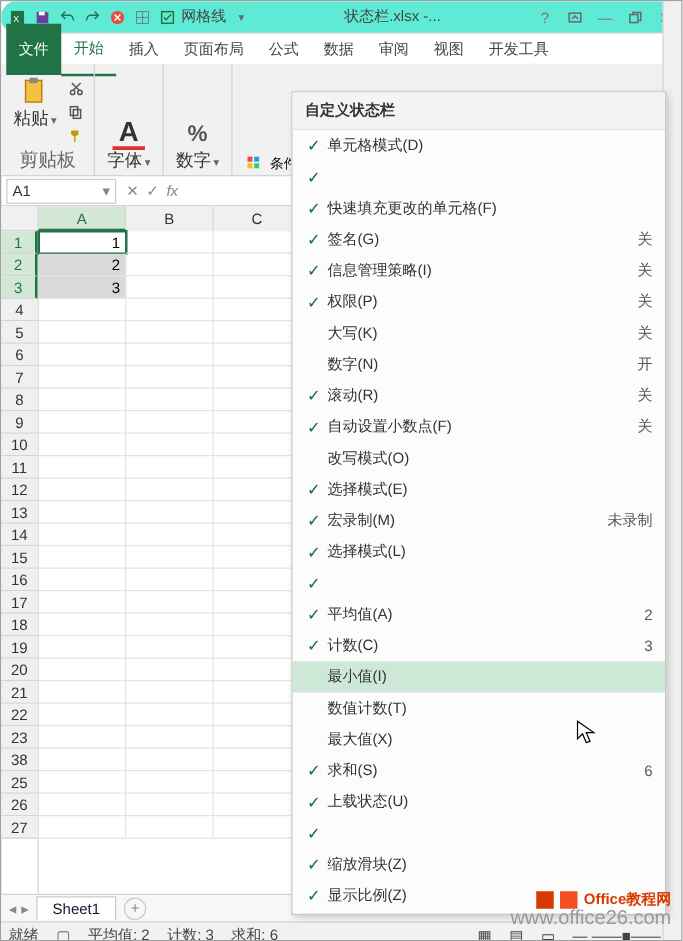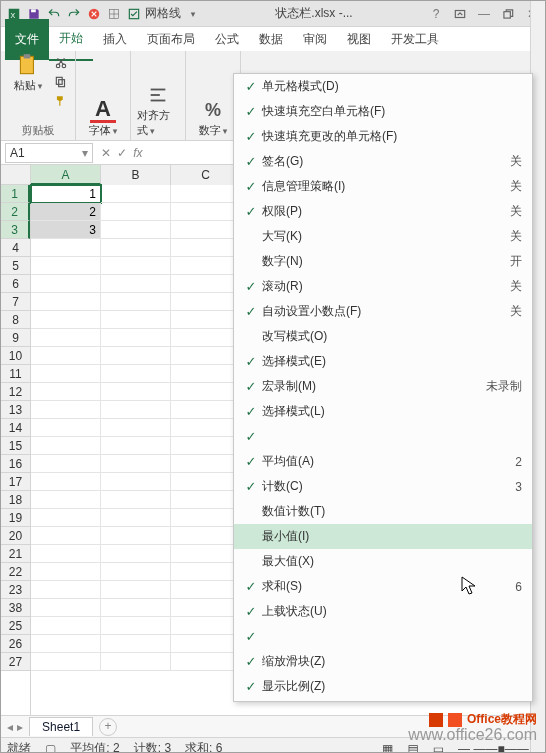--- a/index.html
+++ b/index.html
@@ -1,39 +1,39 @@
 <!DOCTYPE html>
 <html><head>
 <meta charset="utf-8">
 <style>
 * { margin:0; padding:0; box-sizing:border-box; font-family:"Microsoft YaHei","Segoe UI",sans-serif; font-size:12px; }
 body { width:546px; height:753px; background:#fff; position:relative; overflow:hidden; border:1px solid #a0a0a0; }
 
 
-.titlebar { height:26px; background:#e5e5e5; border-bottom:1px solid #d4d4d4; display:flex; align-items:center; padding:0 4px; }
+.titlebar { height:26px; background:#5eead4; border-bottom:1px solid #d4d4d4; display:flex; align-items:center; padding:0 4px;border-radius:12px; }
 .titlebar .qat { display:flex; gap:2px; align-items:center; }
 .tb-ico { width:18px; height:18px; display:flex; align-items:center; justify-content:center; color:#217346; }
 .tb-ico svg { width:14px; height:14px; }
 .title-text { flex:1; text-align:center; color:#444; font-size:11px; display:flex; align-items:center; justify-content:center; gap:4px; }
 .win-ctrl { display:flex; gap:6px; }
 .win-ctrl .tb-ico { color:#777; }
 
 
 .tabs { height:24px; background:#fff; display:flex; align-items:center; padding-left:4px; }
 .tab { padding:12px 10px; color:#444; }
 .tab.file { background:#217346; color:#fff; }
 .tab.active { color:#217346; border-bottom:2px solid #217346; }
 
 
 .ribbon { height:90px; background:#f1f1f1; border-bottom:1px solid #d4d4d4; display:flex; }
 .rgroup { border-right:1px solid #d4d4d4; padding:4px 6px 2px 6px; display:flex; flex-direction:column; align-items:center; justify-content:flex-end; position:relative; }
-.rgroup .glabel { font-size:11px; color:#666; margin-top:14px; }
+.rgroup .glabel { font-size:15px; color:#666; margin-top:2px; }
 .rbtn-big { display:flex; flex-direction:column; align-items:center; width:42px; }
 .rbtn-big .ricon { width:26px; height:26px; display:flex; align-items:center; justify-content:center; }
-.rbtn-big .rlbl { font-size:11px; color:#333; }
+.rbtn-big .rlbl { font-size:14px; color:#333;text-align:center; }
 .mini-ico { width:16px; height:16px; display:flex; align-items:center; justify-content:center; color:#555; }
 
 
 .fbar { height:24px; border-bottom:1px solid #d4d4d4; display:flex; align-items:center; }
 .namebox { width:88px; height:20px; border:1px solid #ccc; margin-left:4px; display:flex; align-items:center; padding:0 4px; justify-content:space-between; color:#333; }
 .fbar .fxrow { display:flex; align-items:center; gap:6px; margin-left:8px; color:#888; }
 
 
 .grid-wrap { display:flex; height:530px; }
 .rowhdrs { width:30px; border-right:1px solid #d4d4d4; }
@@ -190,32 +190,20 @@
             </svg>
           </span>
       </div>
     </div>
     <span class="glabel">剪贴板</span>
   </div>
   <div class="rgroup">
     <div class="rbtn-big">
       <div class="ricon" style="font-size:22px;font-weight:bold;color:#333;border-bottom:3px solid #d33;">A</div>
       <span class="rlbl triangle-down">字体</span>
-    </div>
-  </div>
-  <div class="rgroup">
-    <div class="rbtn-big">
-      <div class="ricon">
-          <svg viewBox="0 0 24 24" width="22" height="22" fill="none" stroke="#555" stroke-width="2">
-            <line x1="4" y1="6" x2="20" y2="6"></line>
-            <line x1="4" y1="12" x2="14" y2="12"></line>
-            <line x1="4" y1="18" x2="20" y2="18"></line>
-          </svg>
-        </div>
-      <span class="rlbl triangle-down">对齐方式</span>
     </div>
   </div>
   <div class="rgroup">
     <div class="rbtn-big">
       <div class="ricon" style="font-size:18px;font-weight:bold;color:#555;">%</div>
       <span class="rlbl triangle-down">数字</span>
     </div>
   </div>
   <div class="rgroup" style="flex:1;border-right:none;align-items:flex-start;">
     <div style="display:flex;align-items:center;gap:4px;margin-left:4px;">
@@ -439,29 +427,29 @@
   <span><span>计数:</span> <span>3</span></span>
   <span><span>求和:</span> <span>6</span></span>
   <div class="spacer"></div>
   <span>▦</span>
   <span>▤</span>
   <span>▭</span>
   <span>— ——■—— +</span>
 </div>
 
 <div class="ctxmenu">
+  <div class="ctx-title">自定义状态栏</div>
   <div id="ctxitems">
       <div class="ctx-item">
         <span class="chk">✓</span>
         <span class="lbl">单元格模式(D)</span>
         <span class="val"></span>
       </div>
       <div class="ctx-item">
         <span class="chk">✓</span>
-        <span class="lbl">快速填充空白单元格(F)</span>
         <span class="val"></span>
       </div>
       <div class="ctx-item">
         <span class="chk">✓</span>
         <span class="lbl">快速填充更改的单元格(F)</span>
         <span class="val"></span>
       </div>
       <div class="ctx-item">
         <span class="chk">✓</span>
         <span class="lbl">签名(G)</span>
@@ -524,28 +512,28 @@
       <div class="ctx-item">
         <span class="chk">✓</span>
         <span class="lbl">平均值(A)</span>
         <span class="val">2</span>
       </div>
       <div class="ctx-item">
         <span class="chk">✓</span>
         <span class="lbl">计数(C)</span>
         <span class="val">3</span>
       </div>
-      <div class="ctx-item">
-        <span class="chk"></span>
-        <span class="lbl">数值计数(T)</span>
-        <span class="val"></span>
-      </div>
       <div class="ctx-item hover">
         <span class="chk"></span>
         <span class="lbl">最小值(I)</span>
+        <span class="val"></span>
+      </div>
+      <div class="ctx-item">
+        <span class="chk"></span>
+        <span class="lbl">数值计数(T)</span>
         <span class="val"></span>
       </div>
       <div class="ctx-item">
         <span class="chk"></span>
         <span class="lbl">最大值(X)</span>
         <span class="val"></span>
       </div>
       <div class="ctx-item">
         <span class="chk">✓</span>
         <span class="lbl">求和(S)</span>

